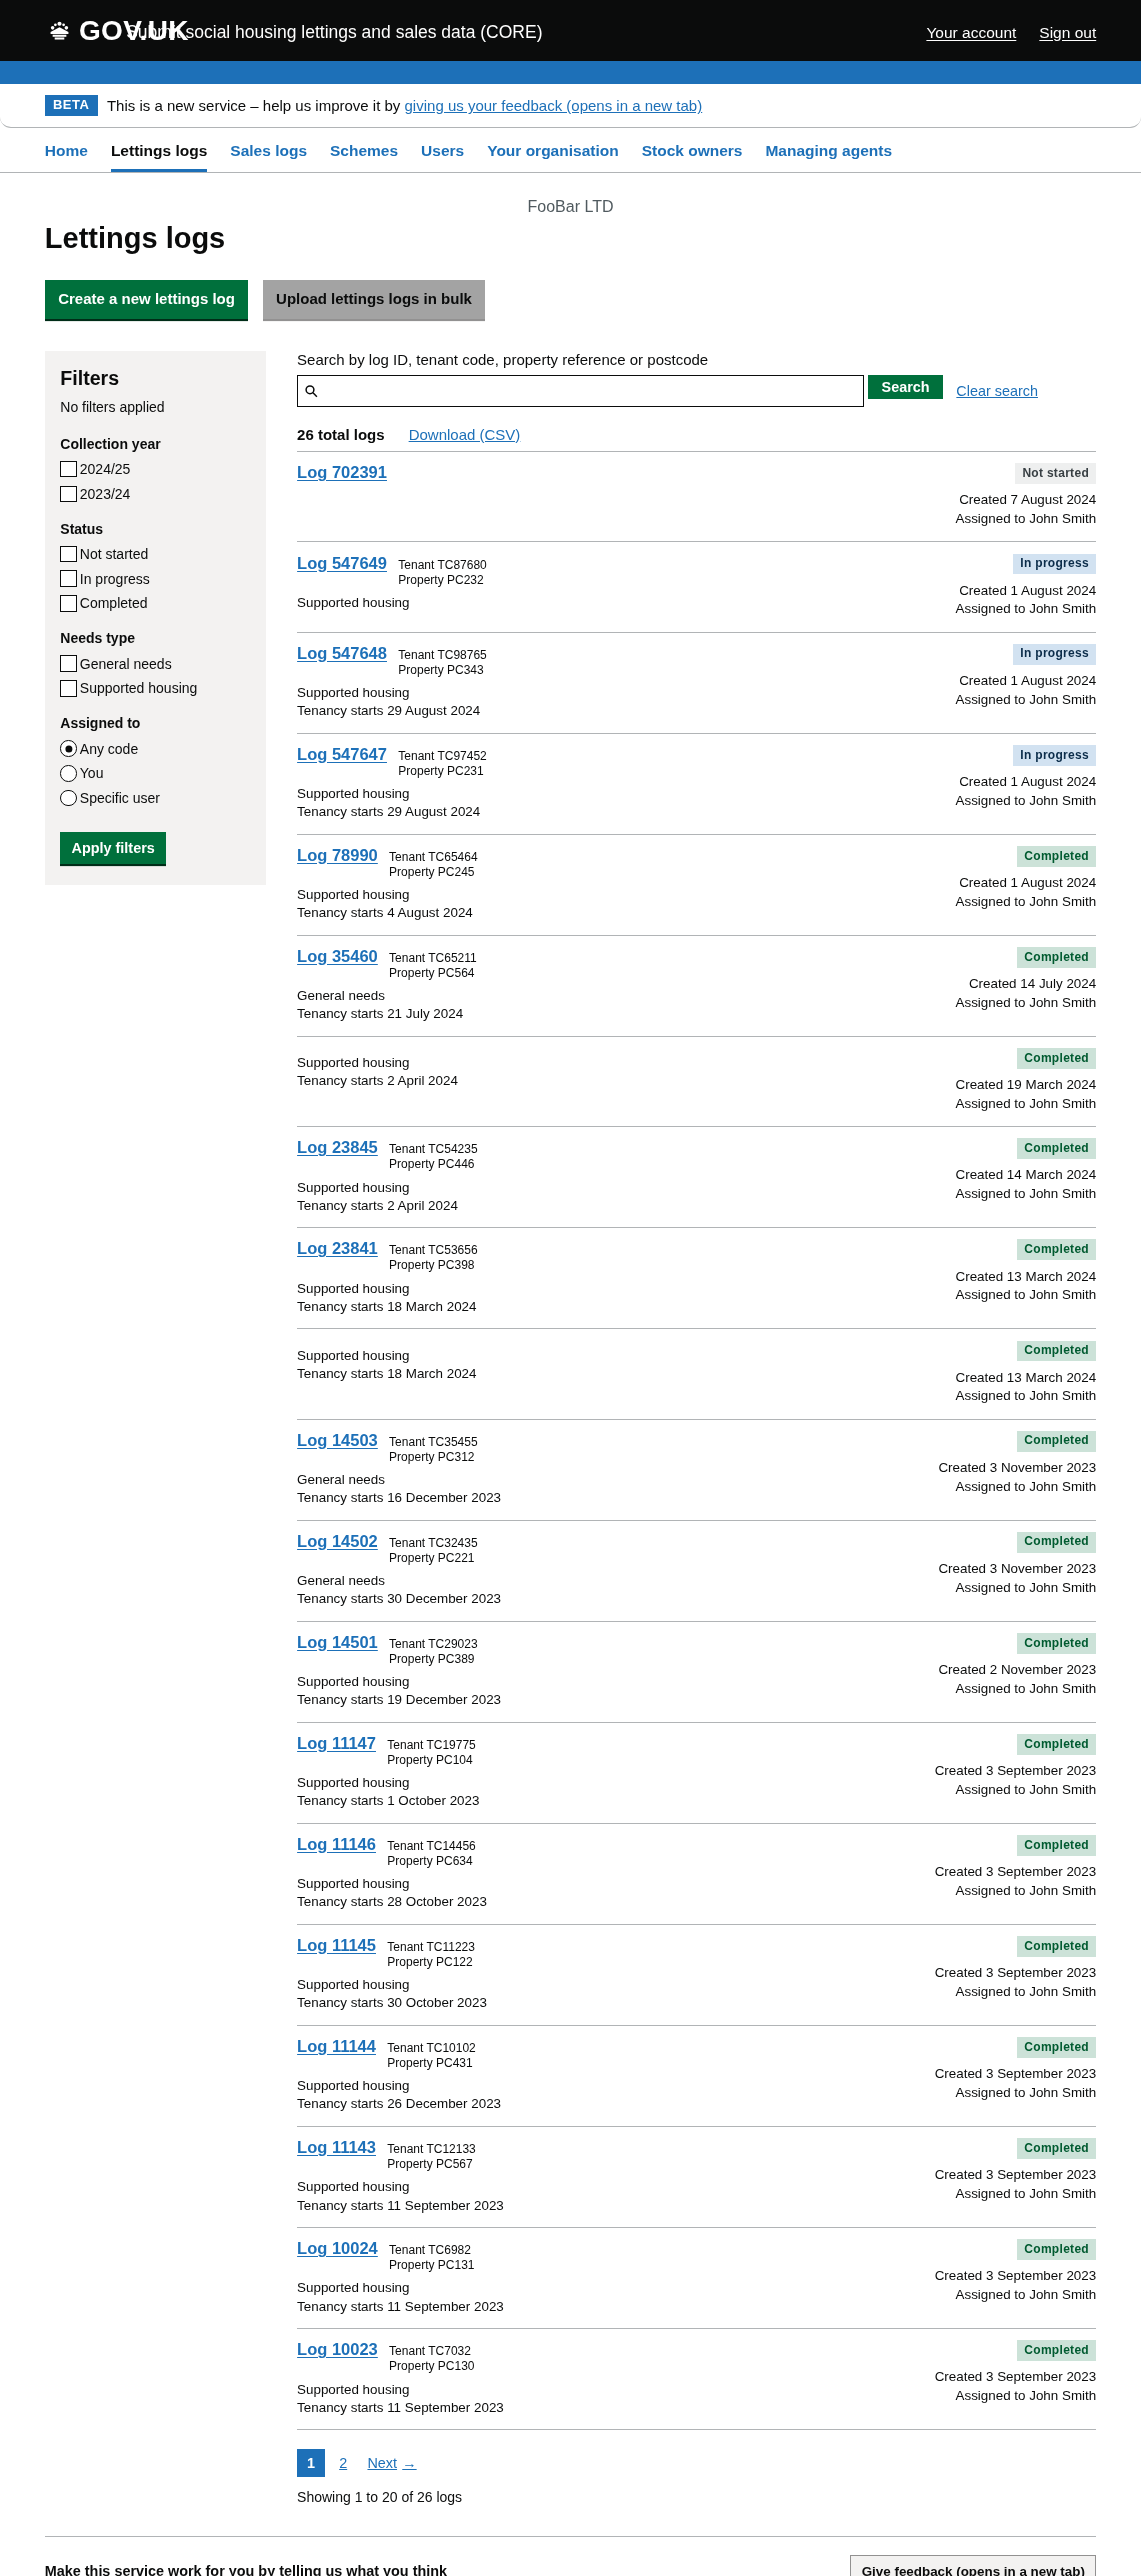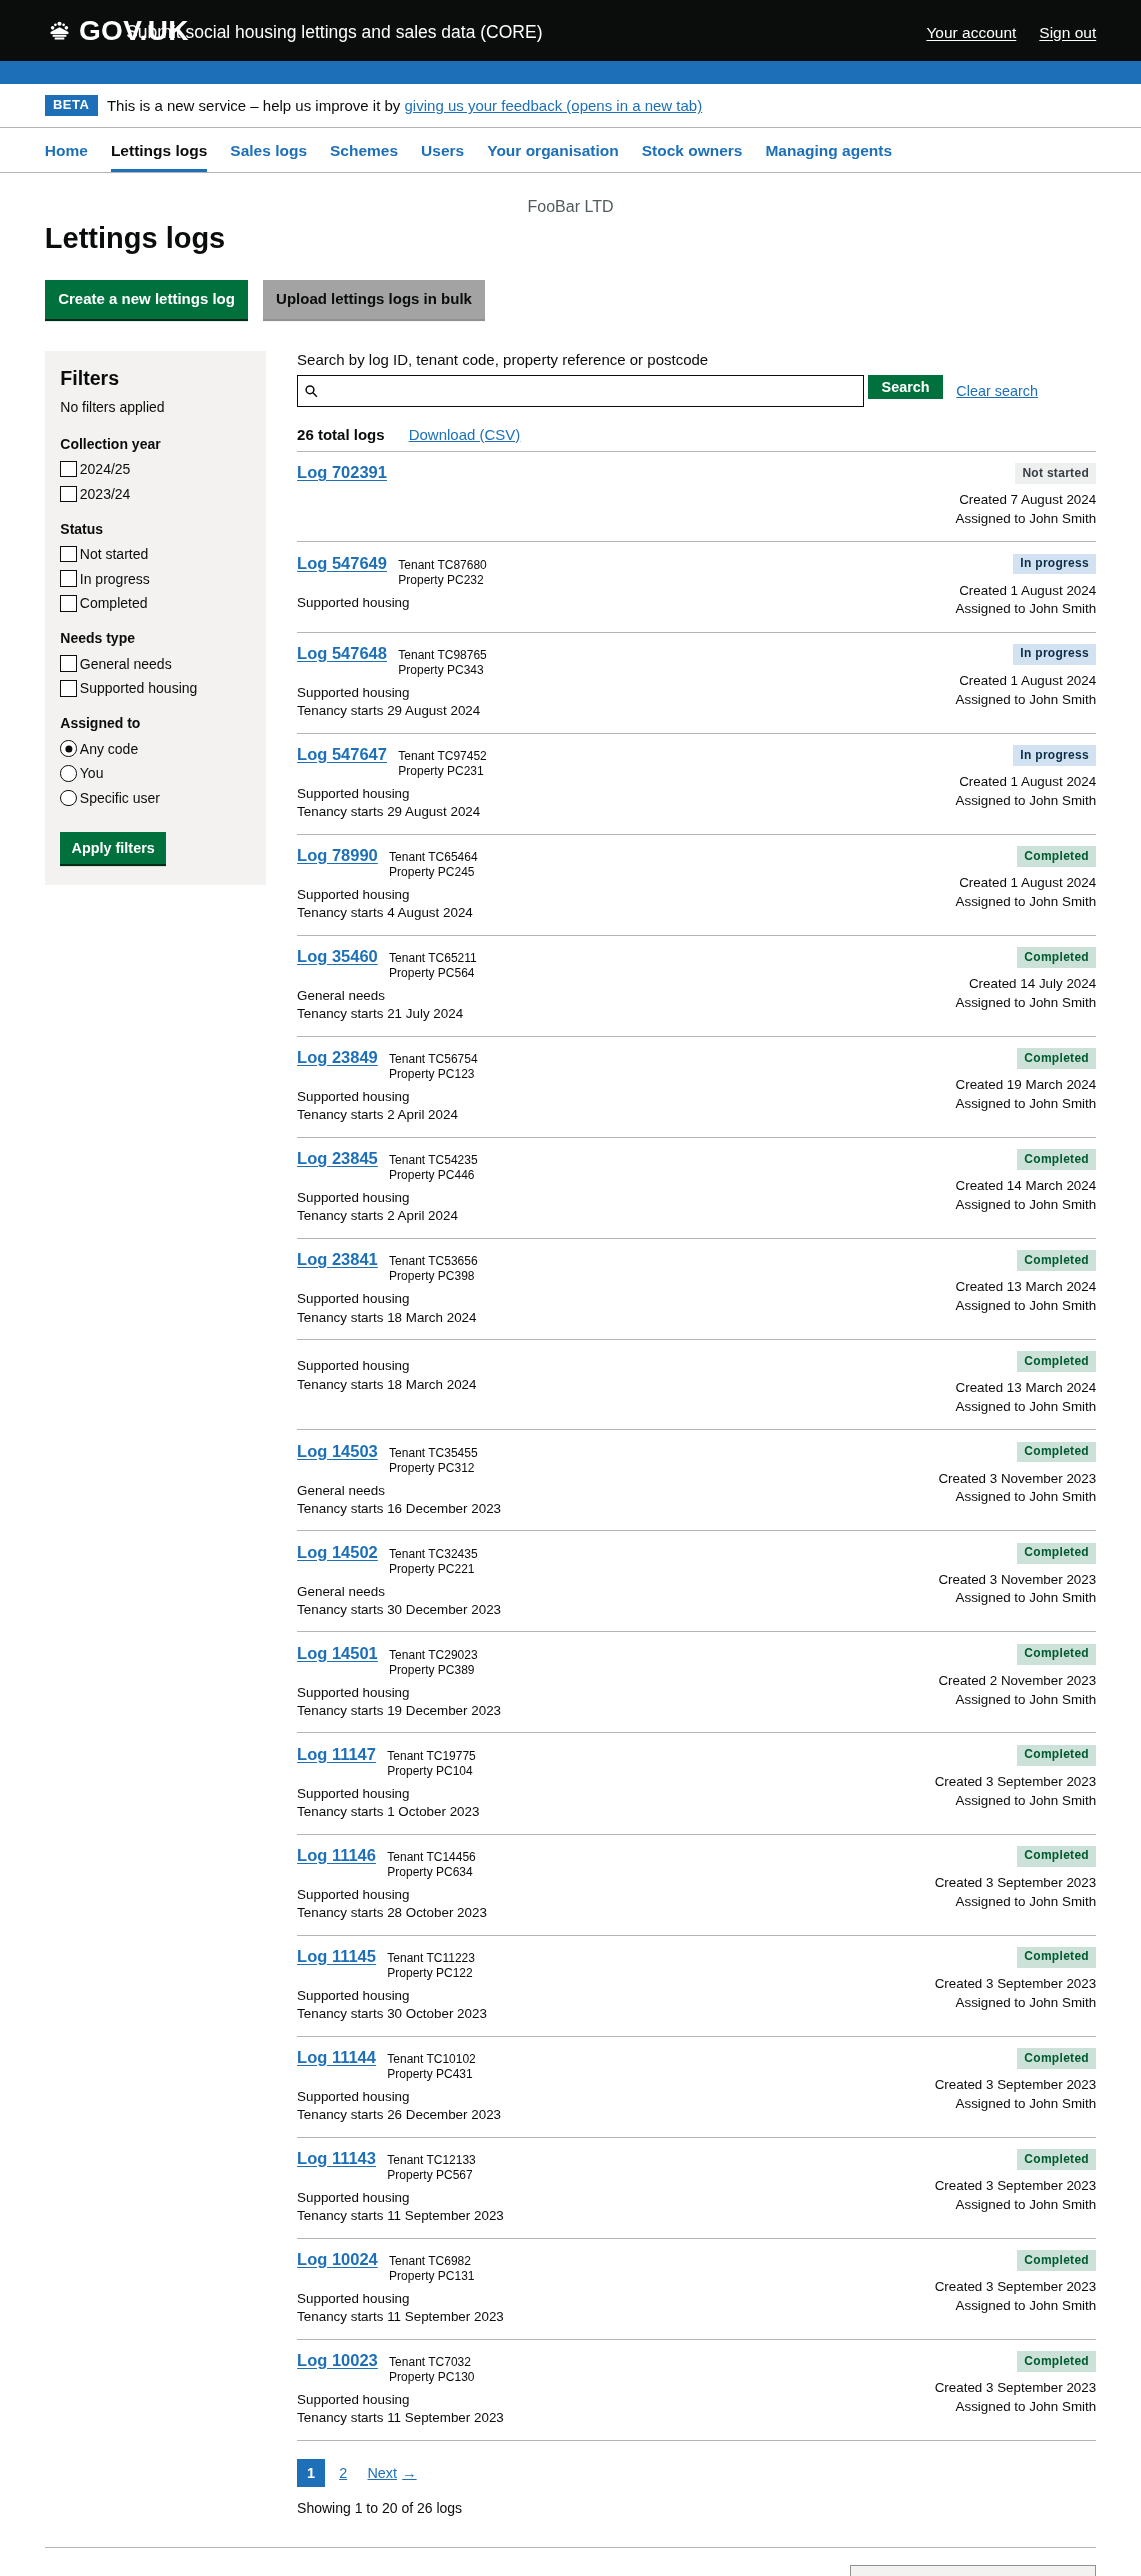--- a/index.html
+++ b/index.html
@@ -42,20 +42,21 @@
   .header-nav { margin-left: auto; display: flex; gap: 23px; padding-top: 3.1px; }
   .header-nav a {
     color: #ffffff; font-size: 15.5px; text-decoration: underline;
     text-underline-offset: 1.5px;
   }
 
   
   .phase-banner {
     border-bottom: 0.5px solid #b1b4b6;
     padding: 11.3px 0 10.3px 0;
+    border-radius: 11px;
   }
   .phase-inner { display: flex; align-items: center; gap: 9.3px; }
   .phase-tag {
     background: #1d70b8; color: #fff; font-size: 13px; font-weight: bold;
     padding: 3.1px 8.2px 3.6px 8.2px; letter-spacing: 0.5px; text-transform: uppercase;
     line-height: 1.1;
   }
   .phase-text { font-size: 15px; color: #0b0c0c; }
   .phase-text a { color: #1d70b8; text-decoration: underline; }
 
@@ -499,27 +500,20 @@
                   <div>Tenancy starts 21 July 2024</div>
                 </div>
               </div>
               <div class="log-right"><span class="tag tag-green">Completed</span><div class="log-dates">
                   <div>Created 14 July 2024</div>
                   <div>Assigned to John Smith</div>
                 </div></div>
             </div>
             <div class="log-item">
               <div class="log-left">
-                <div class="log-head">
-                  <a href="#" class="log-id">Log 23849</a>
-                  <div class="log-codes">
-                    <div>Tenant TC56754</div>
-                    <div>Property PC123</div>
-                  </div>
-                </div>
                 <div class="log-meta">
                   <div>Supported housing</div>
                   <div>Tenancy starts 2 April 2024</div>
                 </div>
               </div>
               <div class="log-right"><span class="tag tag-green">Completed</span><div class="log-dates">
                   <div>Created 19 March 2024</div>
                   <div>Assigned to John Smith</div>
                 </div></div>
             </div>

